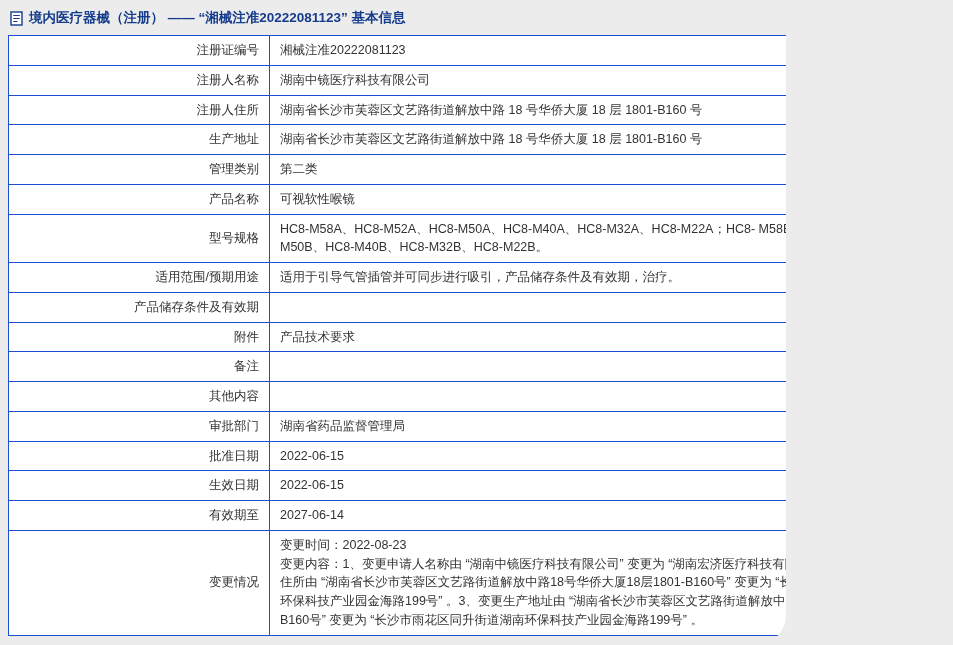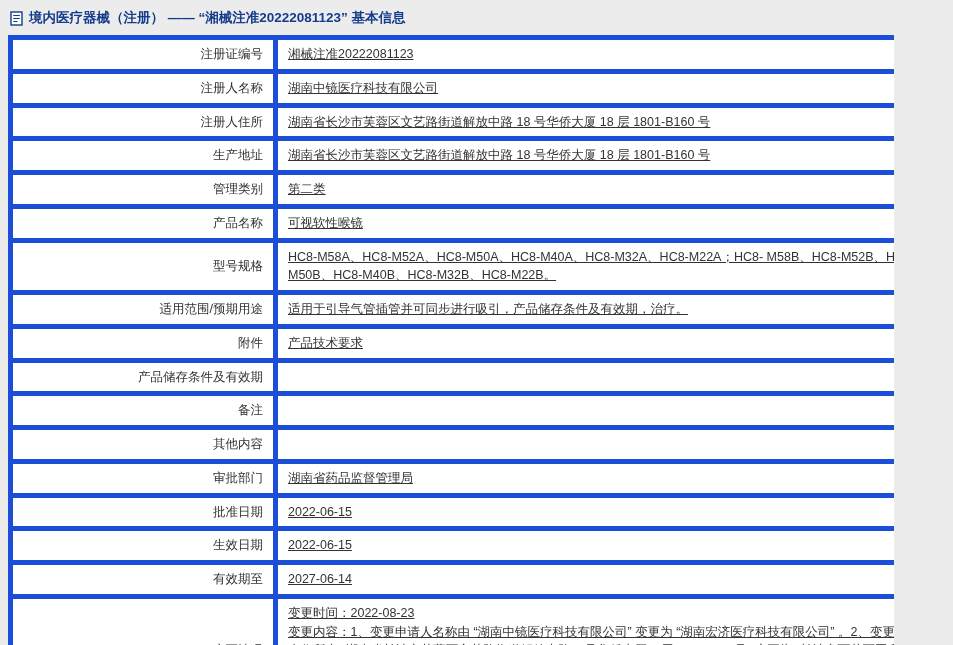--- a/index.html
+++ b/index.html
@@ -4,24 +4,25 @@
 <style>
   html, body {
     margin: 0;
     padding: 0;
     background: #ececec;
     font-family: "Liberation Sans", "DejaVu Sans", sans-serif;
     font-size: 13px;
     color: #333;
   }
   .page {
-    width: 894px;
+    width: 786px;
     height: 645px;
     box-sizing: border-box;
     overflow: hidden;
+    border-radius: 30px;
   }
   .header {
     display: flex;
     align-items: center;
     gap: 6px;
     padding: 9px 10px 7px 10px;
     color: #153c8c;
     font-weight: bold;
     font-size: 13.5px;
   }
@@ -31,39 +32,38 @@
     flex: 0 0 auto;
   }
   .info-table {
     border-collapse: collapse;
     margin: 1px 8px 0 8px;
     width: 937px;
     background: #ffffff;
     table-layout: fixed;
   }
   .info-table td {
-    border: 5px solid #1d4ed8;
+    border: 1px solid #1d4ed8;
     padding: 5px 10px;
     line-height: 1.5;
     vertical-align: middle;
     font-size: 12.5px;
   }
   td.label-cell {
     width: 240px;
     text-align: right;
     white-space: nowrap;
     color: #333;
     background: #ffffff;
   }
   td.value-cell {
     text-align: left;
     color: #333;
     white-space: pre-wrap;
     word-break: break-word;
-    text-decoration: underline;
   }
 </style>
 </head>
 <body>
 
 <div class="page">
 
   <div class="header">
     <span class="doc-icon">
       <svg width="13" height="15" viewBox="0 0 13 15">
@@ -104,26 +104,26 @@
         </tr>
         <tr>
           <td class="label-cell">型号规格</td>
           <td class="value-cell">HC8-M58A、HC8-M52A、HC8-M50A、HC8-M40A、HC8-M32A、HC8-M22A；HC8- M58B、HC8-M52B、HC8-M50B、HC8-M40B、HC8-M32B、HC8-M22B。</td>
         </tr>
         <tr>
           <td class="label-cell">适用范围/预期用途</td>
           <td class="value-cell">适用于引导气管插管并可同步进行吸引，产品储存条件及有效期，治疗。</td>
         </tr>
         <tr>
+          <td class="label-cell">产品储存条件及有效期</td>
+          <td class="value-cell"></td>
+        </tr>
+        <tr>
           <td class="label-cell">附件</td>
           <td class="value-cell">产品技术要求</td>
-        </tr>
-        <tr>
-          <td class="label-cell">产品储存条件及有效期</td>
-          <td class="value-cell"></td>
         </tr>
         <tr>
           <td class="label-cell">备注</td>
           <td class="value-cell"></td>
         </tr>
         <tr>
           <td class="label-cell">其他内容</td>
           <td class="value-cell"></td>
         </tr>
         <tr>

